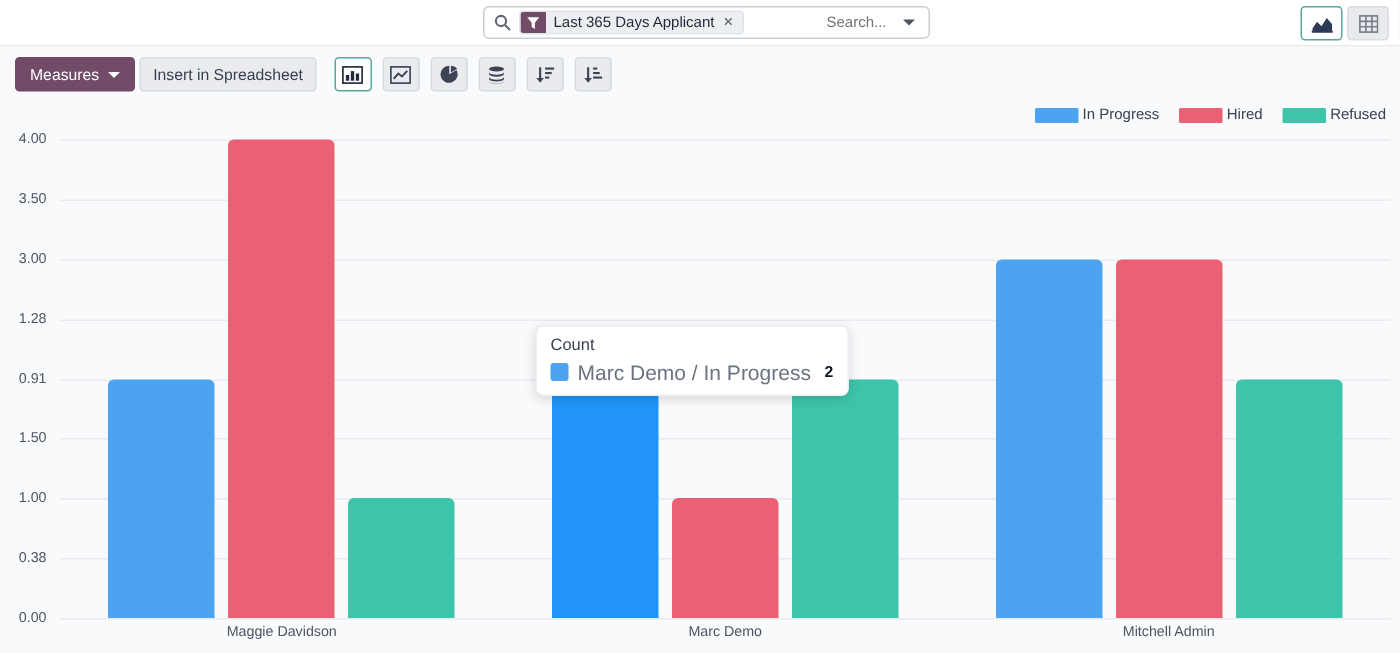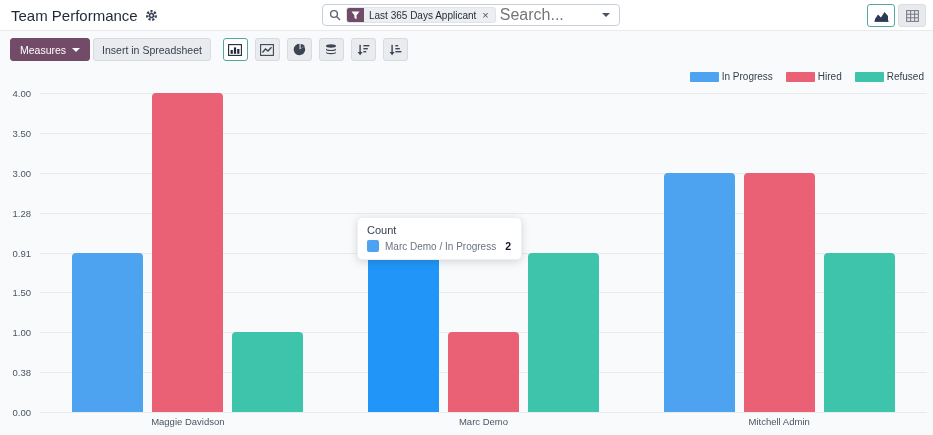--- a/index.html
+++ b/index.html
@@ -18,22 +18,22 @@
   
   .search-box { position: absolute; left: 322px; top: 4px; width: 298px; height: 22px;
                 background: #fff; border: 1px solid #c9cfd6; border-radius: 4px;
                 display: flex; align-items: center; padding: 0 2px 0 6px; }
   .search-mag { color: #5f6671; display: flex; align-items: center; margin-right: 5px; }
   .facet { display: flex; align-items: stretch; height: 16px; border-radius: 3px;
            overflow: hidden; background: #eceef1; border: 1px solid #e0e3e7; }
   .facet-funnel { width: 17px; background: #714B67; display: flex; align-items: center; justify-content: center; }
   .facet-label { font-size: 10px; color: #1f2937; display: flex; align-items: center; padding: 0 5px; white-space: nowrap; }
   .facet-x { font-size: 11px; color: #4b5563; display: flex; align-items: center; padding: 0 6px 0 1px; cursor: pointer; }
-  .search-input { flex: 1; border: none; outline: none; font-size: 16px; color: #374151;
-                  padding: 0 4px; min-width: 30px; background: transparent; font-family: "Liberation Sans", sans-serif; }
+  .search-input { flex: 1; border: none; outline: none; font-size: 10px; color: #374151;
+                  padding: 0 4px; min-width: 30px; background: transparent; font-family: "Liberation Sans", sans-serif; text-align: right; }
   .search-caret { width: 22px; height: 20px; display: flex; align-items: center; justify-content: center;
                   color: #4b5563; }
 
   
   .switcher { position: absolute; right: 7px; top: 4px; display: flex; gap: 3px; }
   .sw-btn { width: 28px; height: 23px; border-radius: 3px; display: flex; align-items: center;
             justify-content: center; cursor: pointer; }
   .sw-btn.active { background: #fff; border: 1px solid #56a79d; color: #2c3a55; }
   .sw-btn.inactive { background: #e8eaed; border: 1px solid #dadde1; color: #7a7f88; }
 
@@ -68,38 +68,29 @@
   .xaxis { position: absolute; left: 40px; right: 6px; top: 416px; height: 14px; }
   .xlabel { position: absolute; top: 0; text-align: center; font-size: 9.5px; color: #4b5563; }
 
   
   .tooltip { position: absolute; left: 357px; top: 217px; z-index: 10; background: #ffffff;
              border: 1px solid #edeff2; border-radius: 5px; box-shadow: 0 2px 8px rgba(0,0,0,0.15);
              padding: 6px 10px 7px 9px; min-width: 110px; }
   .tooltip-title { font-size: 11px; color: #374151; margin-bottom: 4px; }
   .tooltip-row { display: flex; align-items: center; gap: 6px; }
   .tooltip-swatch { width: 12px; height: 12px; border-radius: 2px; flex: none; }
-  .tooltip-label { font-size: 10px; color: #6b7280; white-space: nowrap; }
+  .tooltip-label { font-size: 14px; color: #6b7280; white-space: nowrap; }
   .tooltip-value { font-size: 10.5px; color: #111827; font-weight: bold; margin-left: 3px; }
 </style>
 </head>
 <body>
 
 <div class="page">
 
   <div class="header">
-    <div class="title-wrap">
-      <span class="page-title">Team Performance</span>
-      <span class="gear">
-        <svg width="13" height="13" viewBox="0 0 14 14">
-          <circle cx="7" cy="7" r="4.6" fill="none" stroke="currentColor" stroke-width="2.6" stroke-dasharray="2.3 1.7"></circle>
-          <circle cx="7" cy="7" r="2.1" fill="none" stroke="currentColor" stroke-width="1.6"></circle>
-        </svg>
-      </span>
-    </div>
 
     <div class="search-box">
       <span class="search-mag">
         <svg width="12" height="12" viewBox="0 0 12 12" fill="none" stroke="currentColor" stroke-width="1.4">
           <circle cx="5" cy="5" r="3.4"></circle>
             <line x1="7.6" y1="7.6" x2="11" y2="11"></line>
         </svg>
       </span>
       <span class="facet">
         <span class="facet-funnel">

